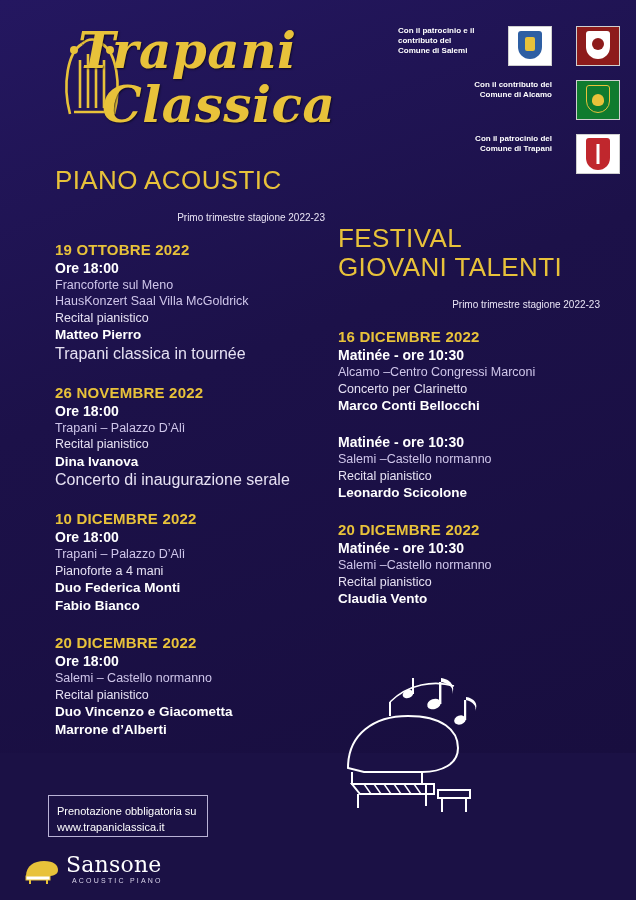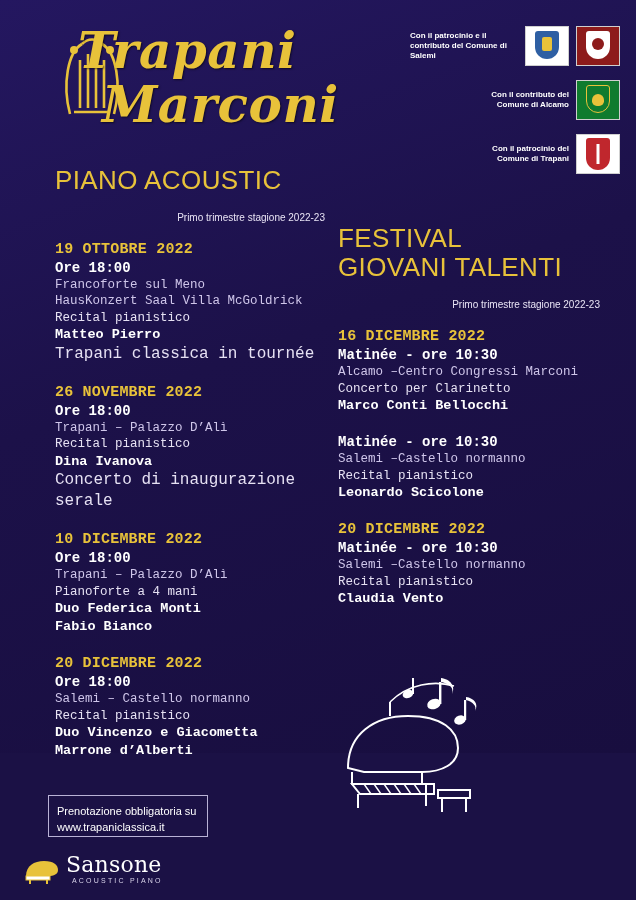--- a/index.html
+++ b/index.html
@@ -58,23 +58,23 @@
     position: absolute;
     right: 16px;
     top: 26px;
     width: 222px;
     font-size: 8px;
     line-height: 1.25;
     color: #ffffff;
   }
   .patron-row {
     display: flex;
-    align-items: center;
+    align-items: flex-start;
     justify-content: flex-end;
-    gap: 7px;
+    gap: 24px;
     margin-bottom: 14px;
   }
   .patron-text { text-align: left; width: 108px; font-weight: bold; font-size: 8px; }
   .patron-text.right { text-align: right; }
   .crest {
     width: 44px;
     height: 40px;
     border: 1px solid #cfcfcf;
     background: #ffffff;
     position: relative;
@@ -138,21 +138,21 @@
     width: 270px;
   }
   .col-right {
     position: absolute;
     left: 338px;
     top: 224px;
     width: 262px;
   }
 
   .events { margin-top: 18px; }
-  .event { margin-bottom: 19px; font-family: Liberation Mono, monospace; }
+  .event { margin-bottom: 19px; }
   .ev-date {
     color: #e8c23a;
     font-size: 15px;
     font-weight: bold;
     letter-spacing: .2px;
     margin-bottom: 2px;
   }
   .ev-time {
     color: #ffffff;
     font-size: 14px;
@@ -248,21 +248,21 @@
         <path d="M20 74 V26"></path>
         <path d="M28 74 V20"></path>
         <path d="M36 74 V20"></path>
         <path d="M44 74 V26"></path>
       </g>
       <circle cx="14" cy="16" r="4" fill="#e8c23a"></circle>
       <circle cx="50" cy="16" r="4" fill="#e8c23a"></circle>
     </svg>
     <div class="logo-text">
       <div class="logo-line1">Trapani</div>
-      <div class="logo-line2">Marconi</div>
+      <div class="logo-line2">Classica</div>
     </div>
   </div>
 
   <div class="patron">
     <div class="patron-row">
       <div class="patron-text">Con il patrocinio e il contributo del Comune  di Salemi</div>
       <div class="crest salemi-a">
           <div class="shield"></div>
         </div>
       <div class="crest salemi-b">

